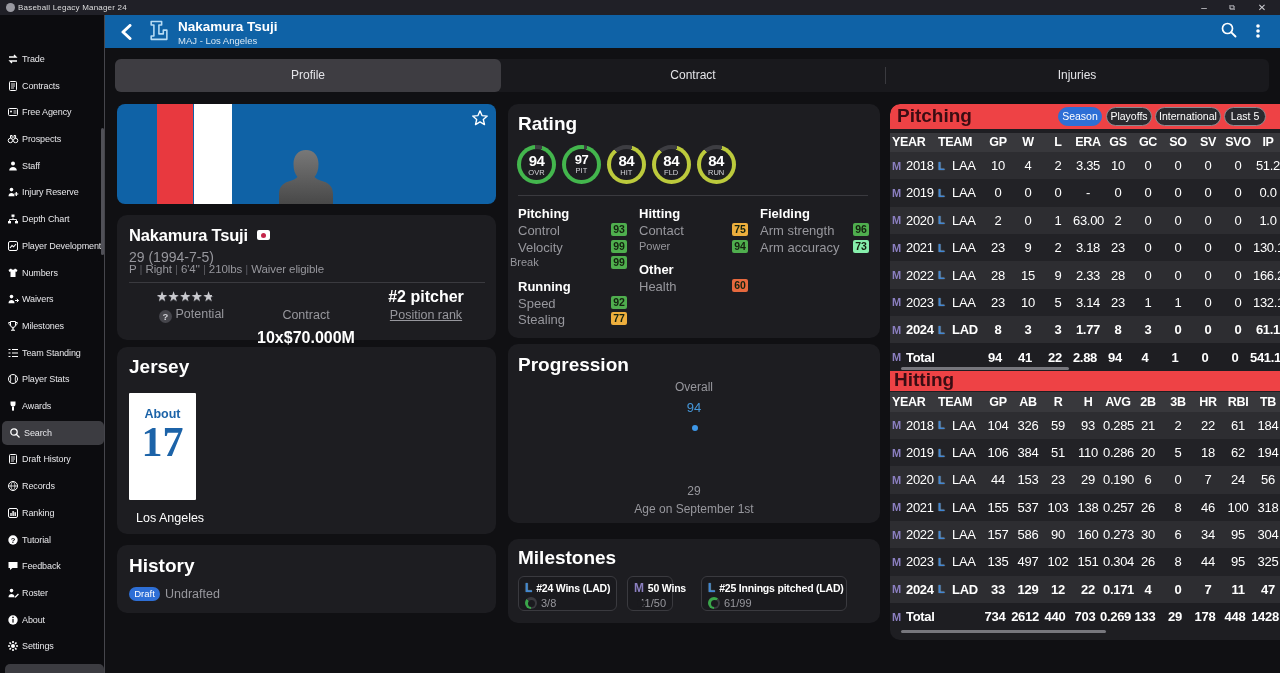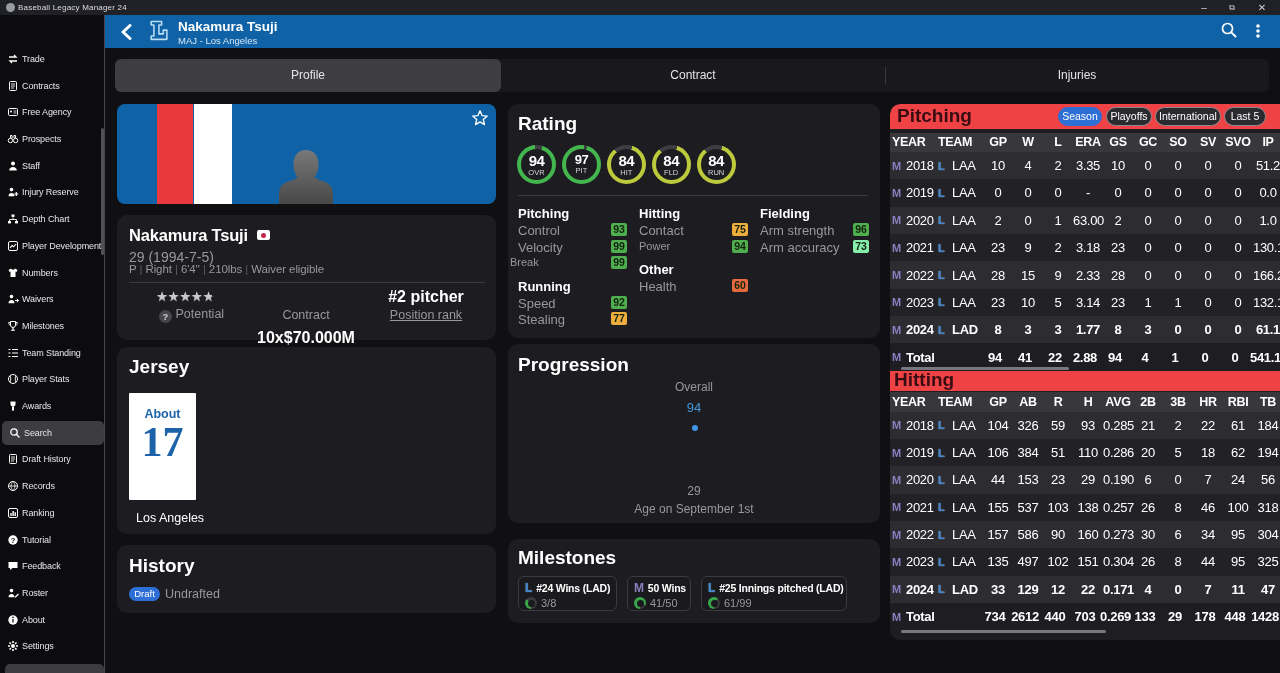--- a/index.html
+++ b/index.html
@@ -400,21 +400,21 @@
 </div>
 <div class="card" id="miles">
   <div class="h2" style="position:absolute; left:10px; top:8px;">Milestones</div>
   <div class="chip" style="left:10px; width:99px;">
     <div class="c1"><span class="mlogo-l">L</span><b>#24 Wins (LAD)</b></div>
     <div class="c2">
         <span class="ring" style="background:conic-gradient(from 180deg,#3aa64a 0 135deg,#3a3a3f 135deg 360deg);"></span>
         <span class="gray">3/8</span>
       </div>
   </div>
-  <div class="chip" style="left:119px; width:64px;">
+  <div class="chip" style="left:119px; width:46px;">
     <div class="c1"><span class="mlogo-m">M</span><b>50 Wins</b></div>
     <div class="c2">
         <span class="ring" style="background:conic-gradient(from 180deg,#3aa64a 0 295deg,#3a3a3f 295deg 360deg);"></span>
         <span class="gray">41/50</span>
       </div>
   </div>
   <div class="chip" style="left:193px; width:146px;">
     <div class="c1"><span class="mlogo-l">L</span><b>#25 Innings pitched (LAD)</b></div>
     <div class="c2">
         <span class="ring" style="background:conic-gradient(from 180deg,#3aa64a 0 222deg,#3a3a3f 222deg 360deg);"></span>

